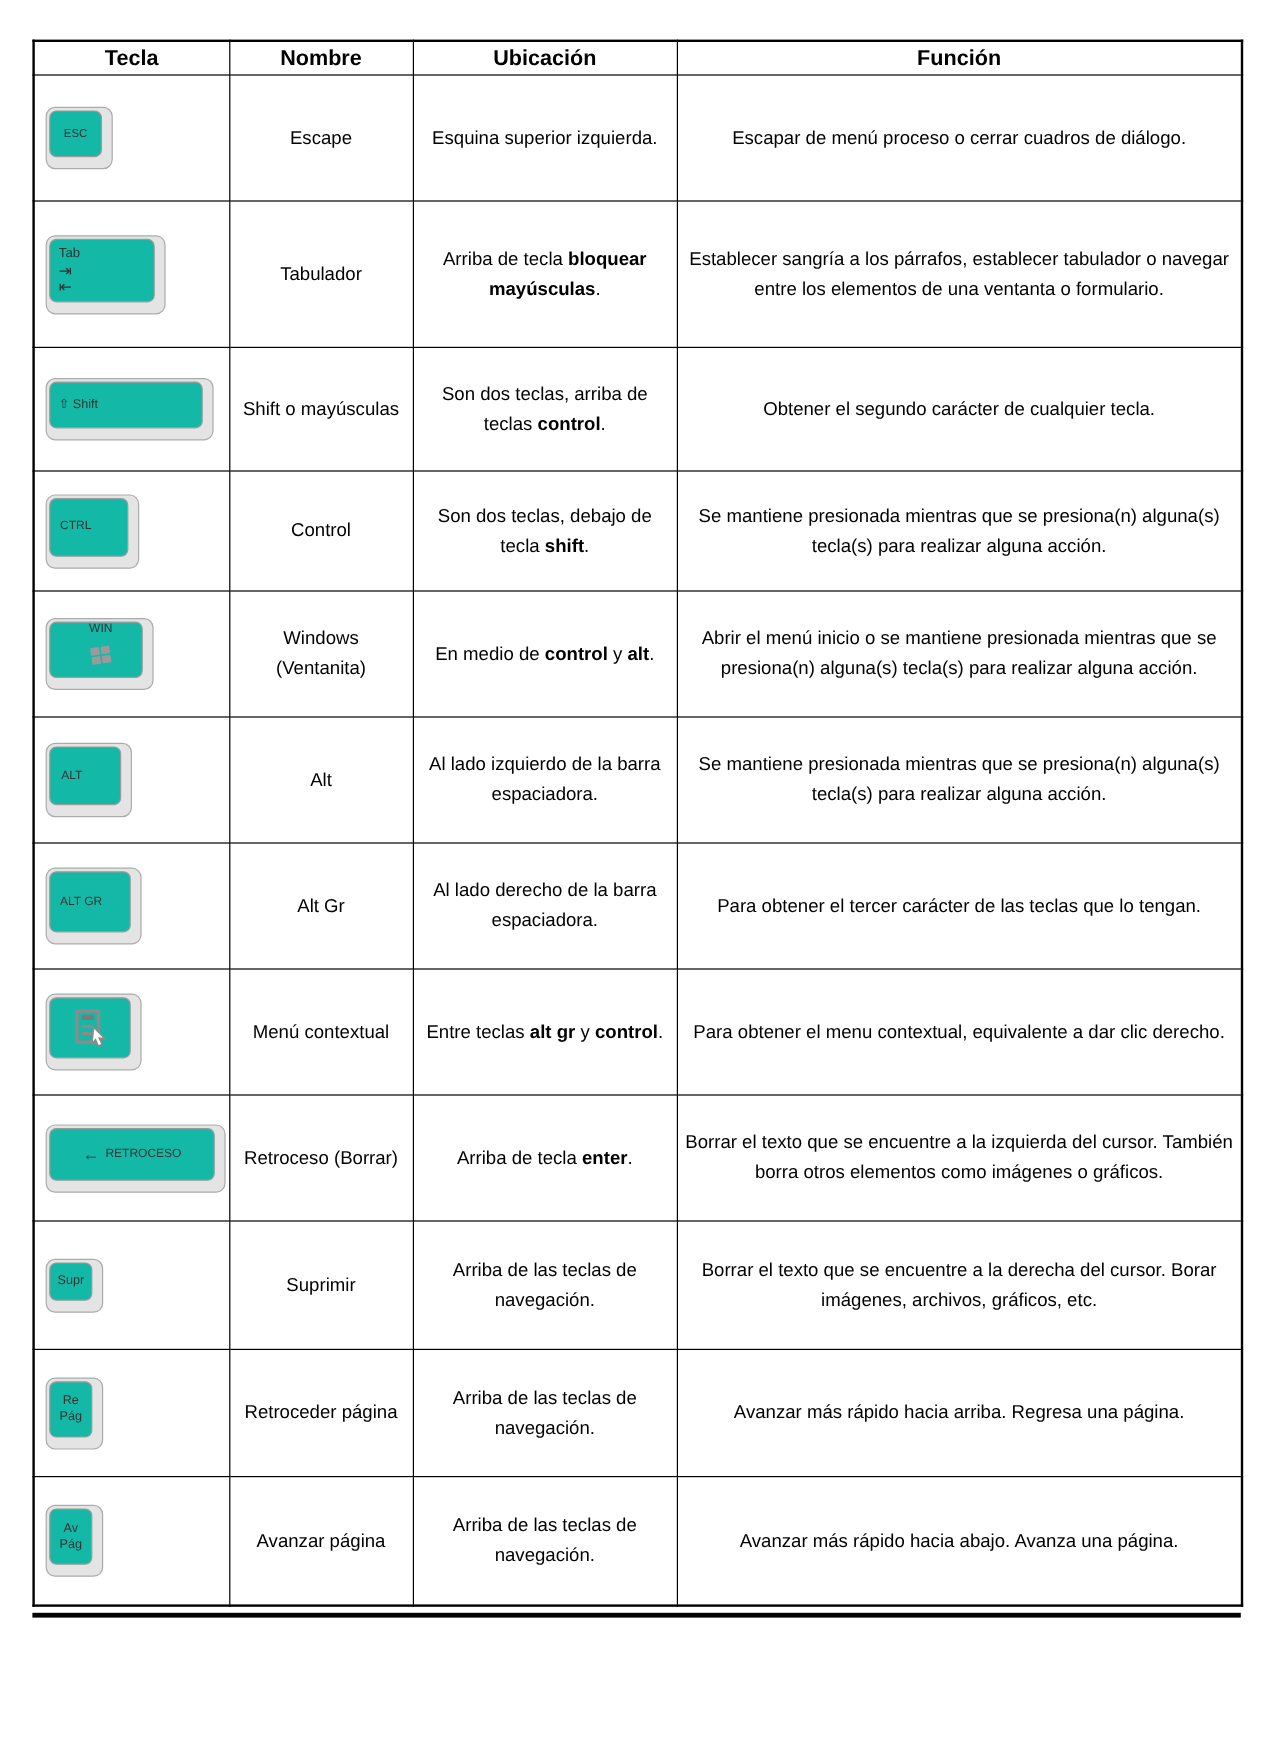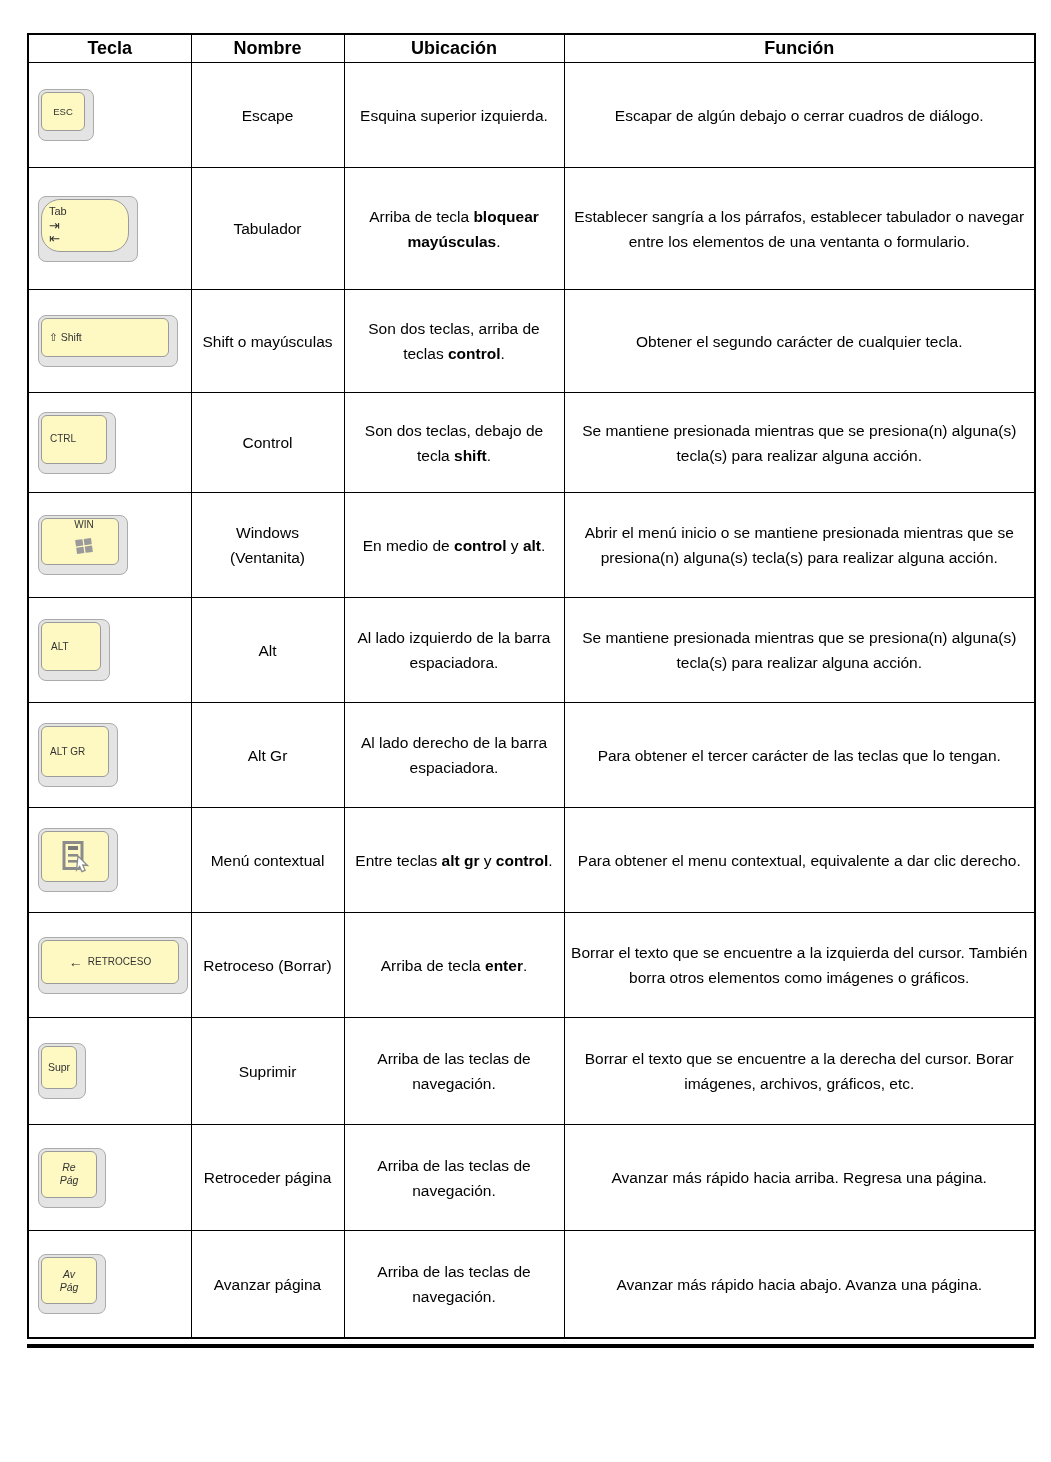--- a/index.html
+++ b/index.html
@@ -59,54 +59,54 @@
   .keycap{
     position:relative;display:inline-block;
     background:#e4e4e4;
     border:1px solid #ababab;
     border-radius:8px;
     box-sizing:border-box;
     vertical-align:middle;
   }
   .keycap-top{
     position:absolute;left:2px;top:2px;right:8px;bottom:9px;
-    background:#fef9c3;
+    background:#14b8a6;
     border:1.4px solid #9b9b9b;
     border-radius:6px;
     display:flex;flex-direction:column;
     justify-content:center;align-items:center;
     font-size:10.5px;color:#333;
     line-height:1.25;
     overflow:hidden;
   }
   .keycap-top .kline{display:block;white-space:nowrap;}
   
   .key-esc{width:56px;height:52px;}
   .key-esc .keycap-top{font-size:9.5px;}
   .key-tab{width:100px;height:66px;}
-  .key-tab .keycap-top{align-items:flex-start;padding-left:7px;font-size:11px;border-radius:19px;}
+  .key-tab .keycap-top{align-items:flex-start;padding-left:7px;font-size:11px;}
   .key-tab .kline.arrow{font-size:13px;line-height:1.05;}
   .key-bloqmayus{width:122px;height:52px;}
   .key-shift{width:140px;height:52px;}
   .key-shift .keycap-top{align-items:flex-start;padding-left:7px;font-size:10.5px;}
   .key-ctrl{width:78px;height:62px;}
   .key-ctrl .keycap-top{align-items:flex-start;padding-left:8px;font-size:10px;}
   .key-win{width:90px;height:60px;}
   .key-win .keycap-top{justify-content:flex-start;padding-left:8px;gap:4px;font-size:10px;}
   .key-alt{width:72px;height:62px;}
   .key-alt .keycap-top{align-items:flex-start;padding-left:9px;font-size:10px;}
   .key-altgr{width:80px;height:64px;}
   .key-altgr .keycap-top{align-items:flex-start;padding-left:8px;font-size:10px;}
   .key-menu{width:80px;height:64px;}
   .key-retroceso{width:150px;height:57px;}
   .key-retroceso .keycap-top{flex-direction:row;justify-content:center;gap:5px;font-size:10px;}
   .key-retroceso .back-arrow{font-size:14px;font-weight:bold;line-height:1;}
-  .key-supr{width:48px;height:56px;}
+  .key-supr{width:48px;height:45px;}
   .key-supr .keycap-top{font-size:10.5px;}
-  .key-repag,.key-avpag{width:68px;height:60px;font-style:italic;}
+  .key-repag,.key-avpag{width:48px;height:60px;}
   .key-repag .keycap-top,.key-avpag .keycap-top{font-size:10.5px;}
 
   .after-table-line{
     width:1007px;height:4px;background:#000;margin-top:5px;
   }
 </style>
 </head>
 <body>
 
 <div class="page">
@@ -125,21 +125,21 @@
         <th>Función</th>
       </tr>
     </thead>
     <tbody id="table-body">
         <tr>
           <td class="key-cell"><div class="keycap key-esc"><div class="keycap-top">
                 <span class="kline">ESC</span>
               </div></div></td>
           <td>Escape</td>
           <td><span>Esquina superior izquierda.</span></td>
-          <td>Escapar de algún debajo o cerrar cuadros de diálogo.</td>
+          <td>Escapar de menú proceso o cerrar cuadros de diálogo.</td>
         </tr>
         <tr>
           <td class="key-cell"><div class="keycap key-tab"><div class="keycap-top">
                 <span class="kline">Tab</span>
                 <span class="kline arrow">⇥</span>
                 <span class="kline arrow">⇤</span>
               </div></div></td>
           <td>Tabulador</td>
           <td><span>Arriba de tecla </span><span class="bold">bloquear mayúsculas</span><span>.</span></td>
           <td>Establecer sangría a los párrafos, establecer tabulador o navegar entre los elementos de una ventanta o formulario.</td>

